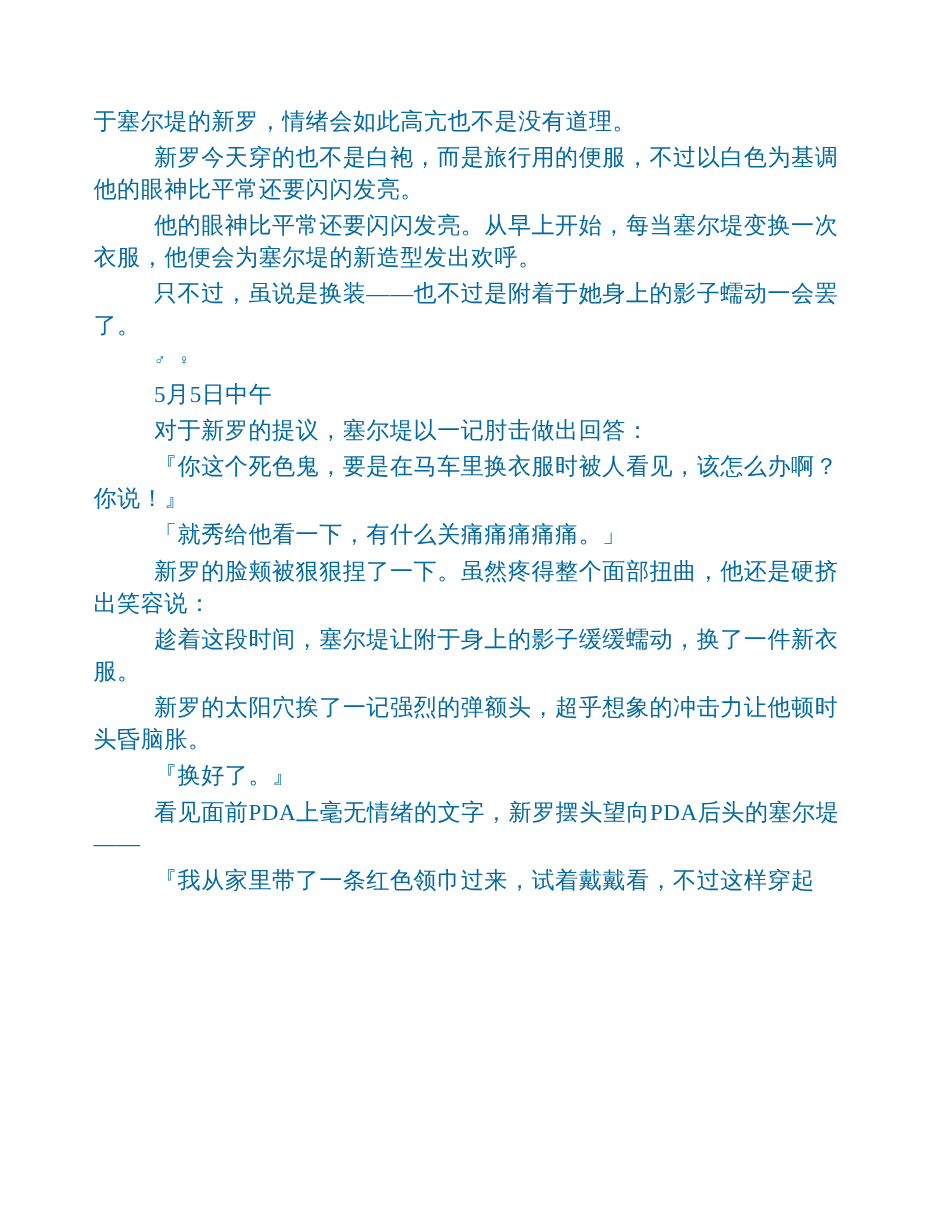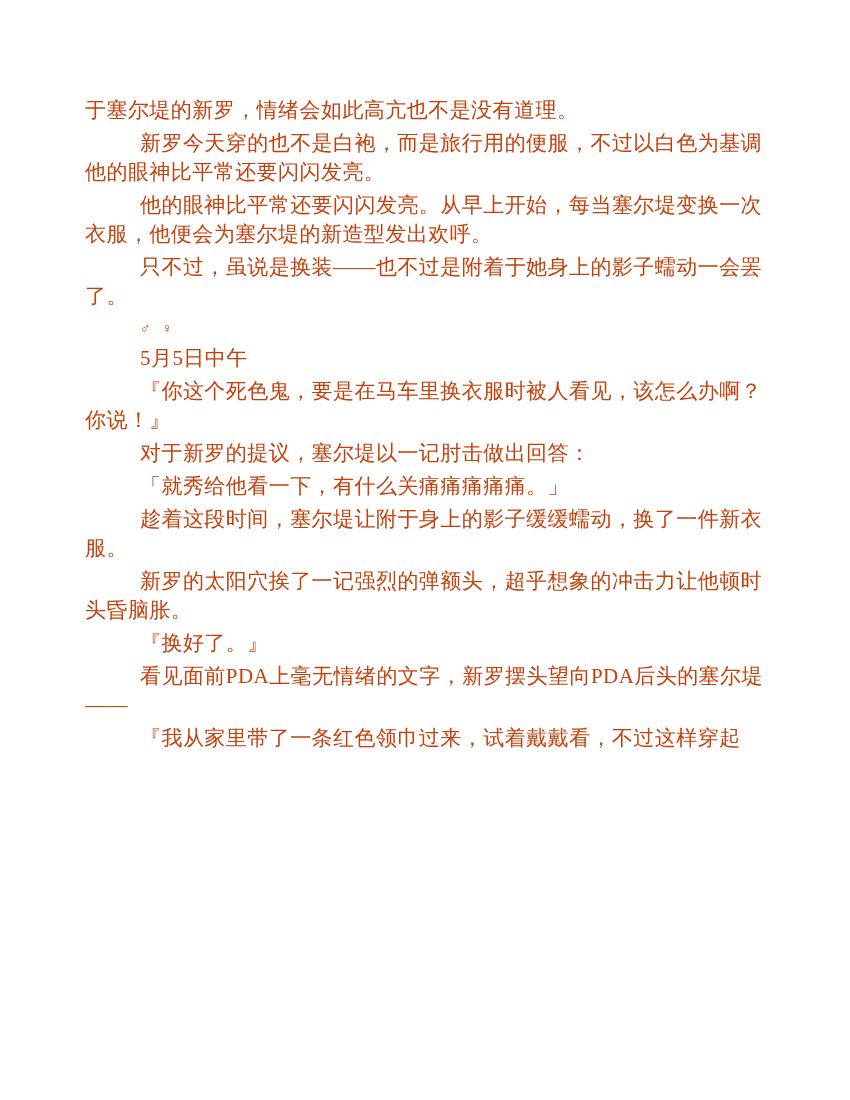--- a/index.html
+++ b/index.html
@@ -16,21 +16,21 @@
     font-family: "Liberation Serif", "DejaVu Serif", serif;
   }
   .text-block {
     position: absolute;
     left: 85px;
     top: 96px;
     width: 682px;
     font-size: 21px;
     line-height: 29px;
     letter-spacing: 0.45px;
-    color: #c2410c;
+    color: #0369a1;
     text-align: left;
   }
   .para {
     margin: 4px 0 0 0;
     white-space: pre-line; 
   }
   .para.first {
     margin-top: 0;
   }
   .para.indent {
@@ -50,24 +50,26 @@
   <div class="text-block">
     <p class="para first">于塞尔堤的新罗，情绪会如此高亢也不是没有道理。</p>
     <p class="para indent">新罗今天穿的也不是白袍，而是旅行用的便服，不过以白色为基调
 他的眼神比平常还要闪闪发亮。</p>
     <p class="para indent">他的眼神比平常还要闪闪发亮。从早上开始，每当塞尔堤变换一次
 衣服，他便会为塞尔堤的新造型发出欢呼。</p>
     <p class="para indent">只不过，虽说是换装——也不过是附着于她身上的影子蠕动一会罢
 了。</p>
     <p class="para indent symbols">♂ ♀</p>
     <p class="para indent">5月5日中午</p>
+    <p class="para indent">对于新罗的提议，塞尔堤以一记肘击做出回答：</p>
     <p class="para indent">『你这个死色鬼，要是在马车里换衣服时被人看见，该怎么办啊？
 你说！』</p>
-    <p class="para indent">对于新罗的提议，塞尔堤以一记肘击做出回答：</p>
     <p class="para indent">「就秀给他看一下，有什么关痛痛痛痛痛。」</p>
+    <p class="para indent">新罗的脸颊被狠狠捏了一下。虽然疼得整个面部扭曲，他还是硬挤
+出笑容说：</p>
     <p class="para indent">趁着这段时间，塞尔堤让附于身上的影子缓缓蠕动，换了一件新衣
 服。</p>
     <p class="para indent">新罗的太阳穴挨了一记强烈的弹额头，超乎想象的冲击力让他顿时
 头昏脑胀。</p>
     <p class="para indent">『换好了。』</p>
     <p class="para indent">看见面前PDA上毫无情绪的文字，新罗摆头望向PDA后头的塞尔堤
 ——</p>
     <p class="para indent">『我从家里带了一条红色领巾过来，试着戴戴看，不过这样穿起</p>
   </div>
 </div>

